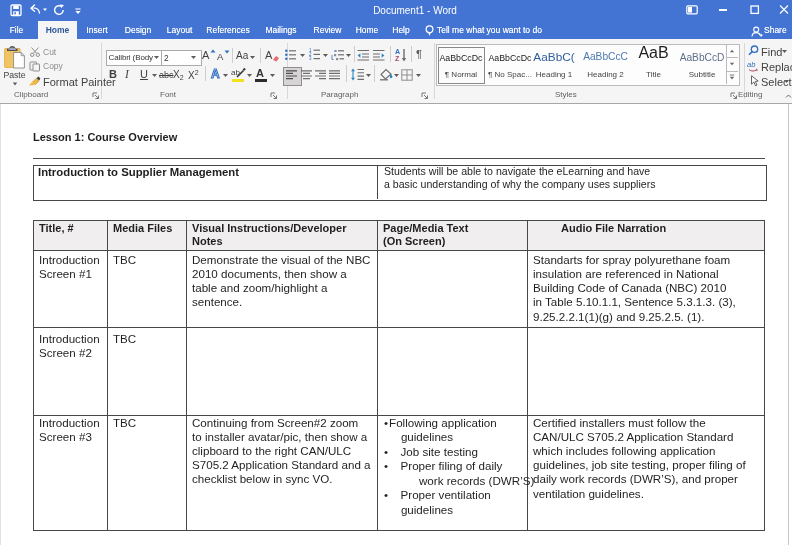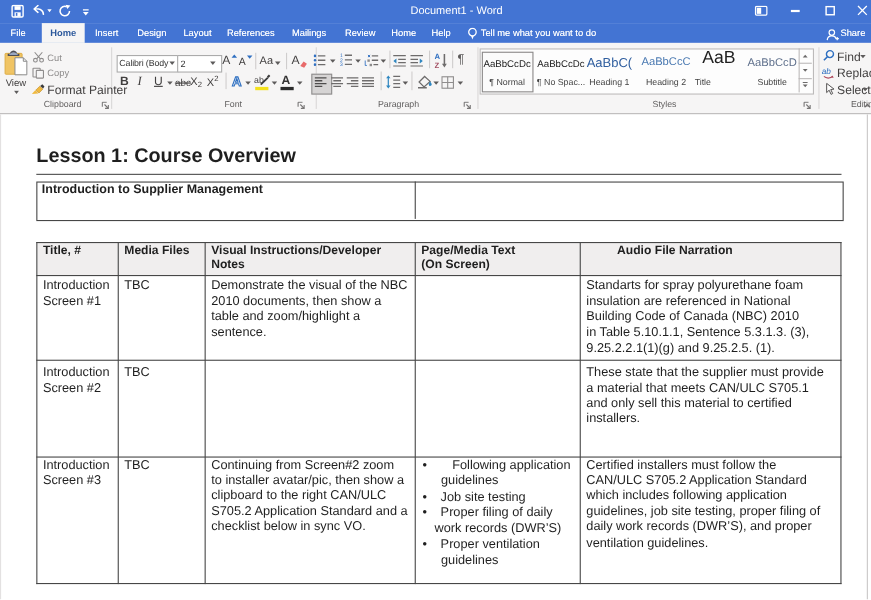--- a/index.html
+++ b/index.html
@@ -1,21 +1,21 @@
 <!DOCTYPE html>
 <html><head>
 <meta charset="utf-8">
 <style>
   html,body{margin:0;padding:0}
   body{width:792px;height:545px;overflow:hidden;font-family:"Liberation Sans",sans-serif}
   #app{position:relative;width:792px;height:545px;background:#fff;overflow:hidden}
   .abs{position:absolute}
   .w{color:#fff}
   .tab{position:absolute;top:21px;height:18px;line-height:18px;font-size:8.5px;color:#fff;text-align:center;text-shadow:0 0 0.6px rgba(255,255,255,0.7)}
-  .glabel{position:absolute;top:90px;height:10px;line-height:10px;font-size:8px;color:#605e5e;text-align:right}
+  .glabel{position:absolute;top:90px;height:10px;line-height:10px;font-size:8px;color:#605e5e;text-align:left}
   .sep{position:absolute;top:43px;width:1px;height:56px;background:#d9d7d7}
   .msep{position:absolute;width:1px;background:#cfcdcd}
   .btxt{font-size:11px;color:#413f3f}
   .gtxt{font-size:8.5px;color:#8e8c8c}
   .cell{position:absolute;color:#1f1f1f;font-size:11.6px;line-height:14.2px;white-space:pre}
   .hcell{position:absolute;color:#1f1f1f;font-size:11px;font-weight:bold;line-height:13px;white-space:pre}
   .hline{position:absolute;background:#474747;height:1px}
   .vline{position:absolute;background:#474747;width:1px}
 </style>
 </head>
@@ -109,21 +109,21 @@
       <path d="M1,4.5 L3.5,2 L6,4.5" fill="none" stroke="#6b6969" stroke-width="1"></path>
     </svg>
 
   <svg class="abs" style="left:3px;top:44px" width="23" height="25" viewBox="0 0 23 25">
     <rect x="1.6" y="4.5" width="15.5" height="19" rx="0.8" fill="#f0c464" stroke="#dca83c" stroke-width="0.8"></rect>
     <path d="M6,4.8 C6.5,2.6 8.2,2 9.3,2 C10.4,2 12.1,2.6 12.6,4.8 L14.6,4.8 L14.6,7 L4,7 L4,4.8 Z" fill="#4e4e55"></path>
     <path d="M5.2,6 C6,4.4 8,3.6 9.3,3.6 C10.6,3.6 12.6,4.4 13.4,6 Z" fill="#9aa7c0"></path>
     <path d="M10.6,8.5 L18.2,8.5 L21.4,11.7 L21.4,24 L10.6,24 Z" fill="#fff" stroke="#8a8a8a" stroke-width="0.9"></path>
     <path d="M18.2,8.5 L18.2,11.7 L21.4,11.7" fill="none" stroke="#8a8a8a" stroke-width="0.9"></path>
   </svg>
-  <div class="abs btxt" style="left:0px;top:69.5px;width:29px;text-align:center;font-size:8.7px">View</div>
+  <div class="abs btxt" style="left:0px;top:69.5px;width:29px;text-align:center;font-size:8.7px">Paste</div>
   <svg class="abs" style="left:11.5px;top:81.5px" width="6" height="4" viewBox="0 0 6 4">
       <path d="M0.8,0.6 l4.4,0 l-2.2,2.8 z" fill="#5d5b5b"></path>
     </svg>
   <svg class="abs" style="left:29px;top:46.5px" width="12" height="10" viewBox="0 0 12 10">
     <path d="M9.5,0.5 L4.5,6.2 M2.5,0.5 L7.5,6.2" stroke="#8e8c8c" stroke-width="1"></path>
     <circle cx="3.2" cy="7.8" r="1.7" fill="none" stroke="#8e8c8c" stroke-width="1"></circle>
     <circle cx="8.8" cy="7.8" r="1.7" fill="none" stroke="#8e8c8c" stroke-width="1"></circle>
   </svg>
   <div class="abs gtxt" style="left:43px;top:46.5px">Cut</div>
   <svg class="abs" style="left:29px;top:61px" width="12" height="11" viewBox="0 0 12 11">
@@ -305,21 +305,21 @@
   <div class="abs" style="left:438px;top:46.5px;width:45px;height:35px;border:1px solid #8a8888;background:#fbfbfb"></div>
   <div class="abs" style="left:438px;top:52.5px;width:46px;text-align:center;font-size:8.8px;color:#222">AaBbCcDc</div>
   <div class="abs" style="left:438px;top:70px;width:46px;text-align:center;font-size:8px;color:#444">¶ Normal</div>
   <div class="abs" style="left:486px;top:52.5px;width:48px;text-align:center;font-size:8.8px;color:#222">AaBbCcDc</div>
   <div class="abs" style="left:486px;top:70px;width:48px;text-align:center;font-size:8px;color:#444">¶ No Spac...</div>
   <div class="abs" style="left:531px;top:49.5px;width:46px;text-align:center;font-size:11.8px;color:#2e5d9e">AaBbC(</div>
   <div class="abs" style="left:531px;top:70px;width:46px;text-align:center;font-size:8px;color:#444">Heading 1</div>
   <div class="abs" style="left:582.5px;top:51px;width:46px;text-align:center;font-size:10.2px;color:#4a79b1">AaBbCcC</div>
   <div class="abs" style="left:582.5px;top:70px;width:46px;text-align:center;font-size:8px;color:#444">Heading 2</div>
   <div class="abs" style="left:631.5px;top:43.5px;width:44px;text-align:center;font-size:16px;color:#1f1f1f">AaB</div>
-  <div class="abs" style="left:631.5px;top:70px;width:44px;font-size:8px;color:#444">Title</div>
+  <div class="abs" style="left:631.5px;top:70px;width:44px;text-align:center;font-size:8px;color:#444">Title</div>
   <div class="abs" style="left:679px;top:51.5px;width:46px;text-align:center;font-size:10.2px;color:#5f708c">AaBbCcD</div>
   <div class="abs" style="left:679px;top:70px;width:46px;text-align:center;font-size:8px;color:#444">Subtitle</div>
 
   <svg class="abs" style="left:748px;top:45px" width="11" height="11" viewBox="0 0 11 11">
     <circle cx="6.5" cy="4.2" r="3.2" fill="none" stroke="#2e6fc0" stroke-width="1.3"></circle>
     <path d="M4.2,6.6 L1,9.8" stroke="#2e6fc0" stroke-width="1.5"></path>
   </svg>
   <div class="abs btxt" style="left:761px;top:45.5px">Find</div>
   <svg class="abs" style="left:781px;top:49px" width="7" height="5" viewBox="0 0 7 5">
       <path d="M1,1 l5,0 l-2.5,3 z" fill="#5d5b5b"></path>
@@ -335,26 +335,28 @@
   </svg>
   <div class="abs btxt" style="left:761px;top:75.5px">Select</div>
   <svg class="abs" style="left:783px;top:79px" width="7" height="5" viewBox="0 0 7 5">
       <path d="M1,1 l5,0 l-2.5,3 z" fill="#5d5b5b"></path>
     </svg>
 
   <div class="abs" id="doc" style="left:0;top:104.4px;width:792px;height:441px;background:#fff"></div>
   <div class="abs" style="left:787.5px;top:104.4px;width:1px;height:441px;background:#c9c7c7"></div>
   <div class="abs" style="left:0px;top:104.4px;width:1px;height:441px;background:#e3e1e1"></div>
 
-  <div class="abs" style="left:33px;top:131px;font-size:18px;font-weight:bold;color:#1f1f1f">Lesson 1: Course Overview</div>
+  <div class="abs" style="left:33px;top:131px;font-size:11px;font-weight:bold;color:#1f1f1f">Lesson 1: Course Overview</div>
   <div class="abs" style="left:33px;top:157.5px;width:732px;height:1.7px;background:#4c4c4c"></div>
 
   <div class="abs" style="left:33px;top:165px;width:732px;height:33.5px;border:1px solid #474747"></div>
   <div class="vline" style="left:377px;top:165px;height:33.5px"></div>
   <div class="abs" style="left:38px;top:166px;font-size:11.35px;font-weight:bold;color:#1f1f1f;line-height:13px;white-space:pre">Introduction to Supplier Management</div>
+  <div class="abs" style="left:384px;top:165.2px;font-size:10.6px;color:#1f1f1f;line-height:13px;white-space:pre">Students will be able to navigate the eLearning and have
+a basic understanding of why the company uses suppliers</div>
 
   <div class="abs" style="left:34px;top:220.5px;width:730px;height:29px;background:#f0eeee"></div>
   <div class="hline" style="left:33px;top:219.5px;width:732px"></div>
   <div class="hline" style="left:33px;top:249.5px;width:732px"></div>
   <div class="hline" style="left:33px;top:327px;width:732px"></div>
   <div class="hline" style="left:33px;top:414.5px;width:732px"></div>
   <div class="hline" style="left:33px;top:529.5px;width:732px"></div>
   <div class="vline" style="left:33px;top:219.5px;height:311px"></div>
   <div class="vline" style="left:107px;top:219.5px;height:311px"></div>
   <div class="vline" style="left:186px;top:219.5px;height:311px"></div>
@@ -379,38 +381,34 @@
 sentence.</div>
   <div class="cell" style="left:533px;top:252.8px">Standarts for spray polyurethane foam
 insulation are referenced in National
 Building Code of Canada (NBC) 2010
 in Table 5.10.1.1, Sentence 5.3.1.3. (3),
 9.25.2.2.1(1)(g) and 9.25.2.5. (1).</div>
 
   <div class="cell" style="left:39px;top:331.6px">Introduction
 Screen #2</div>
   <div class="cell" style="left:113px;top:331.6px">TBC</div>
-  <div class="cell" style="left:533px;top:331.6px">These state that the supplier must provide
-a material that meets CAN/ULC S705.1
-and only sell this material to certified
-installers.</div>
 
   <div class="cell" style="left:39px;top:415.6px">Introduction
 Screen #3</div>
   <div class="cell" style="left:113px;top:415.6px">TBC</div>
   <div class="cell" style="left:192px;top:415.6px">Continuing from Screen#2 zoom
 to installer avatar/pic, then show a
 clipboard to the right CAN/ULC
 S705.2 Application Standard and a
 checklist below in sync VO.</div>
-  <div class="cell" style="left:384px;top:415.6px;line-height:14.55px">•<span style="margin-left:23px">Following application</span>
+  <div class="cell" style="left:384px;top:415.6px;line-height:14.55px">•<span style="margin-left:1px">Following application</span>
 <span style="margin-left:16.9px">guidelines</span>
 •<span style="margin-left:12.5px">Job site testing</span>
 •<span style="margin-left:12.5px">Proper filing of daily</span>
-<span style="margin-left:11px">work records (DWR’S)</span>
+<span style="margin-left:35px">work records (DWR’S)</span>
 •<span style="margin-left:12.5px">Proper ventilation</span>
 <span style="margin-left:16.9px">guidelines</span></div>
   <div class="cell" style="left:533px;top:415.6px">Certified installers must follow the
 CAN/ULC S705.2 Application Standard
 which includes following application
 guidelines, job site testing, proper filing of
 daily work records (DWR’S), and proper
 ventilation guidelines.</div>
 </div>
 

